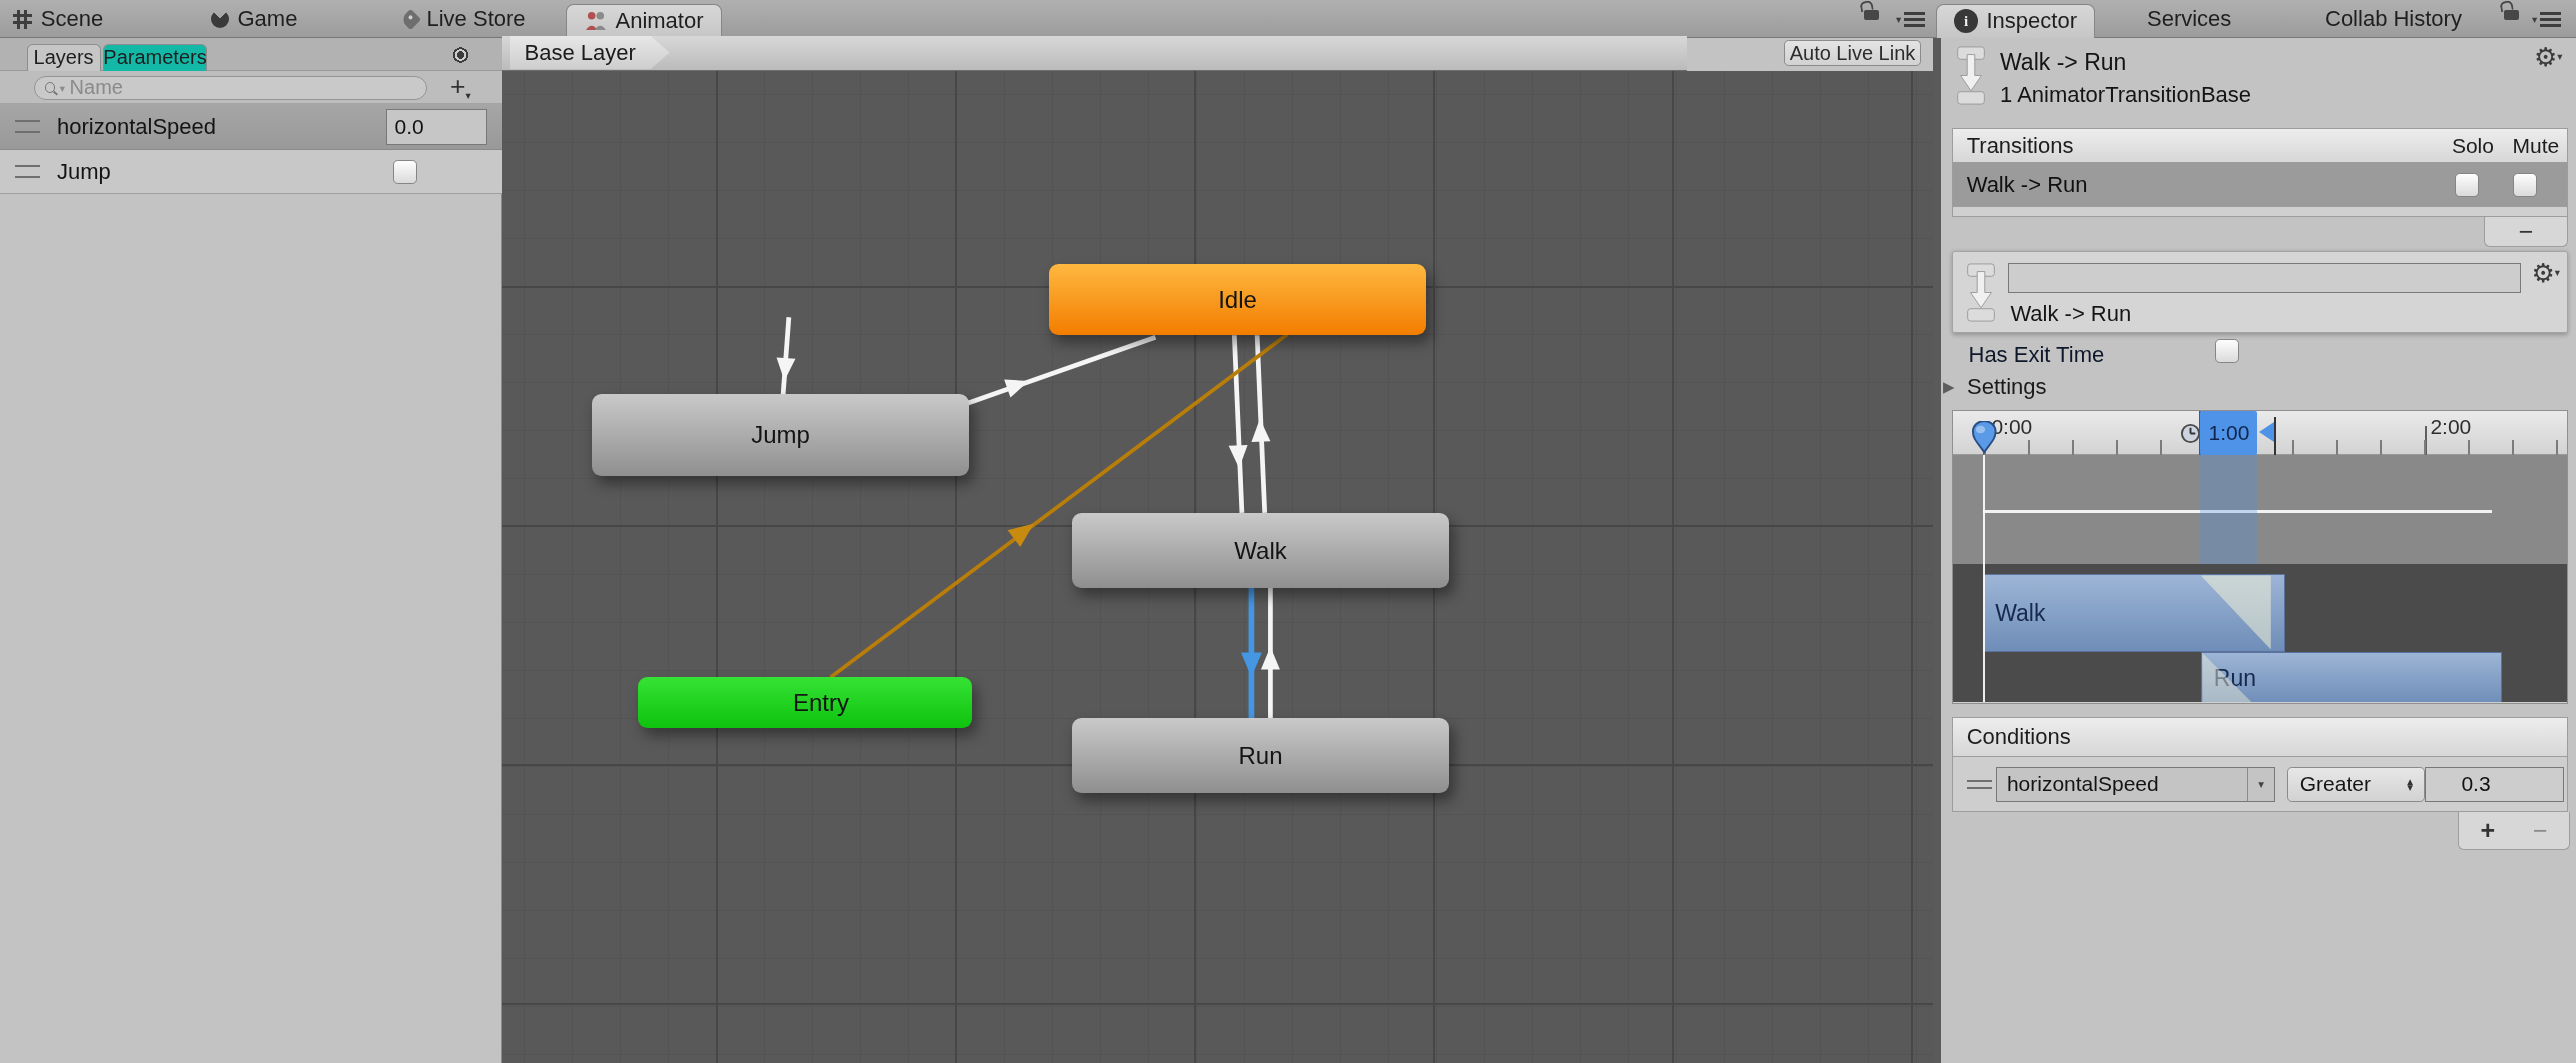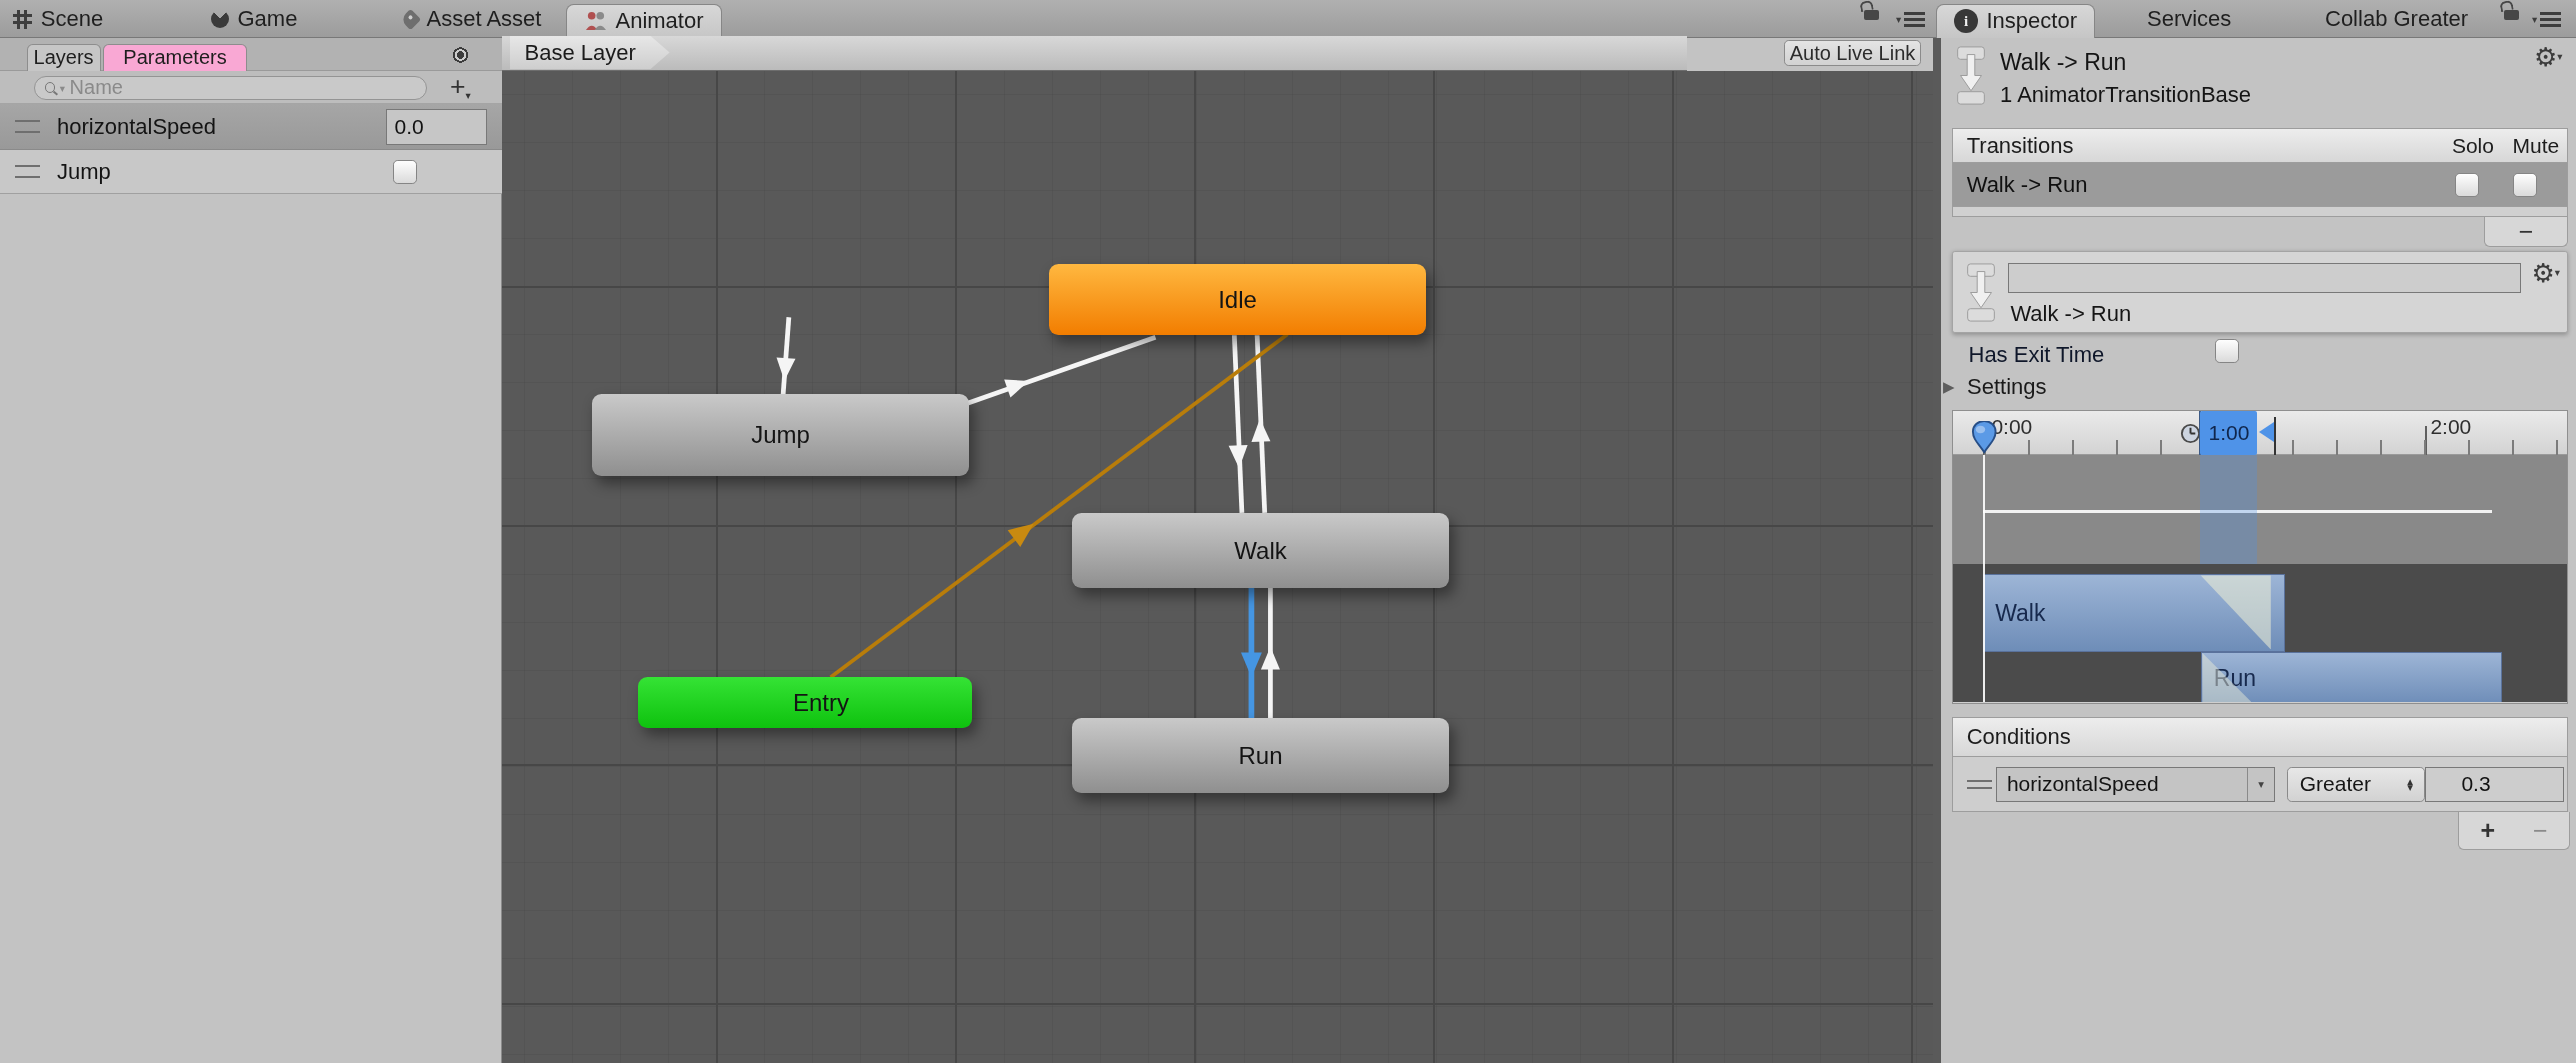--- a/index.html
+++ b/index.html
@@ -85,21 +85,21 @@
     <div class="a toptab" style="left:13.3px;">
       <span class="gridicon"></span>
       <span>Scene</span>
     </div>
     <div class="a toptab" style="left:211px;">
       <span class="pacman"></span>
       <span>Game</span>
     </div>
     <div class="a toptab" style="left:403px;">
       <span class="tag"></span>
-      <span>Asset Asset</span>
+      <span>Live Store</span>
     </div>
     <div class="a toptab active" style="left:566px;">
       <svg width="23" height="21" viewBox="0 0 24 22">
         <circle cx="8" cy="5" r="4" fill="#b05050"></circle>
           <circle cx="17" cy="5" r="4" fill="#8a8a8a"></circle>
         <path d="M2 20 q6 -9 12 0 z" fill="#b05050"></path>
           <path d="M11 20 q6 -9 12 0 z" fill="#8a8a8a"></path>
       </svg>
       <span>Animator</span>
     </div>
@@ -111,37 +111,37 @@
         <span class="bars"></span>
     </div>
     <div class="a toptab active" style="left:1936px;">
       <span class="infoicon">i</span>
       <span>Inspector</span>
     </div>
     <div class="a toptab" style="left:2139px;margin-left:8px;">
       <span>Services</span>
     </div>
     <div class="a toptab" style="left:2325px;">
-      <span>Collab Greater</span>
+      <span>Collab History</span>
     </div>
     <div class="a" style="left:2504px;top:0;">
         <div class="lock"></div>
       </div>
     <div class="a toptab" style="left:2532px;gap:2.8px;">
       <span class="tinytri">▾</span>
         <span class="bars"></span>
     </div>
   </div>
 
   <div class="a lpanel">
     <div class="a ltabrow">
       <div class="a ltab" style="left:26.6px;width:74px;background:#c6c6c6;">
         <span>Layers</span>
       </div>
-      <div class="a ltab" style="left:103px;width:144px;background:#f9a8d4;">
+      <div class="a ltab" style="left:103px;width:104px;background:#14b8a6;">
         <span>Parameters</span>
       </div>
       <div class="a" style="left:448px;top:7.6px;">
           <div class="eye"></div>
         </div>
     </div>
     <div class="a srow">
       <div class="a spill">
         <span class="mag"></span>
         <span class="tinytri" style="color:#8a8a8a">▾</span>

